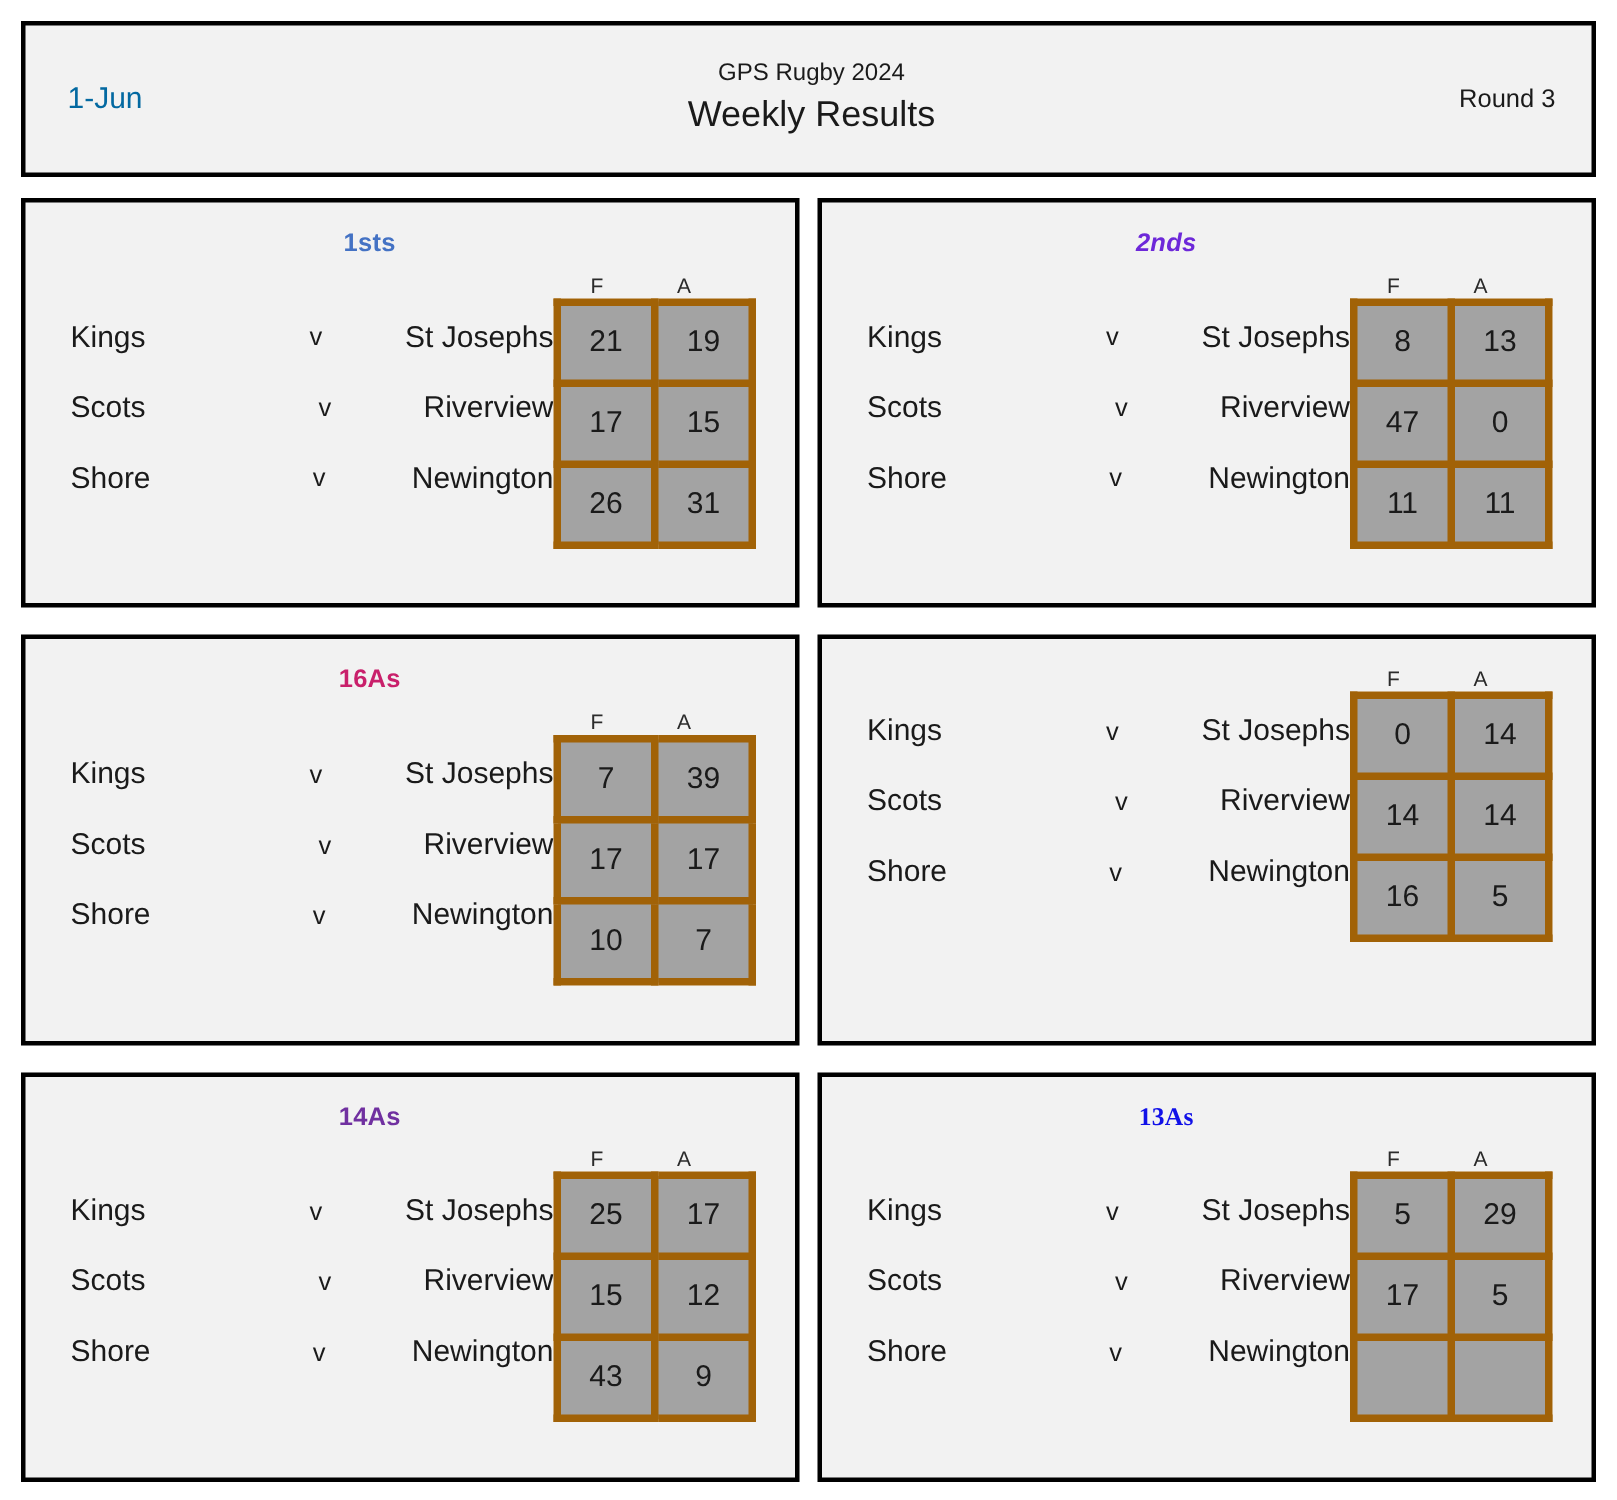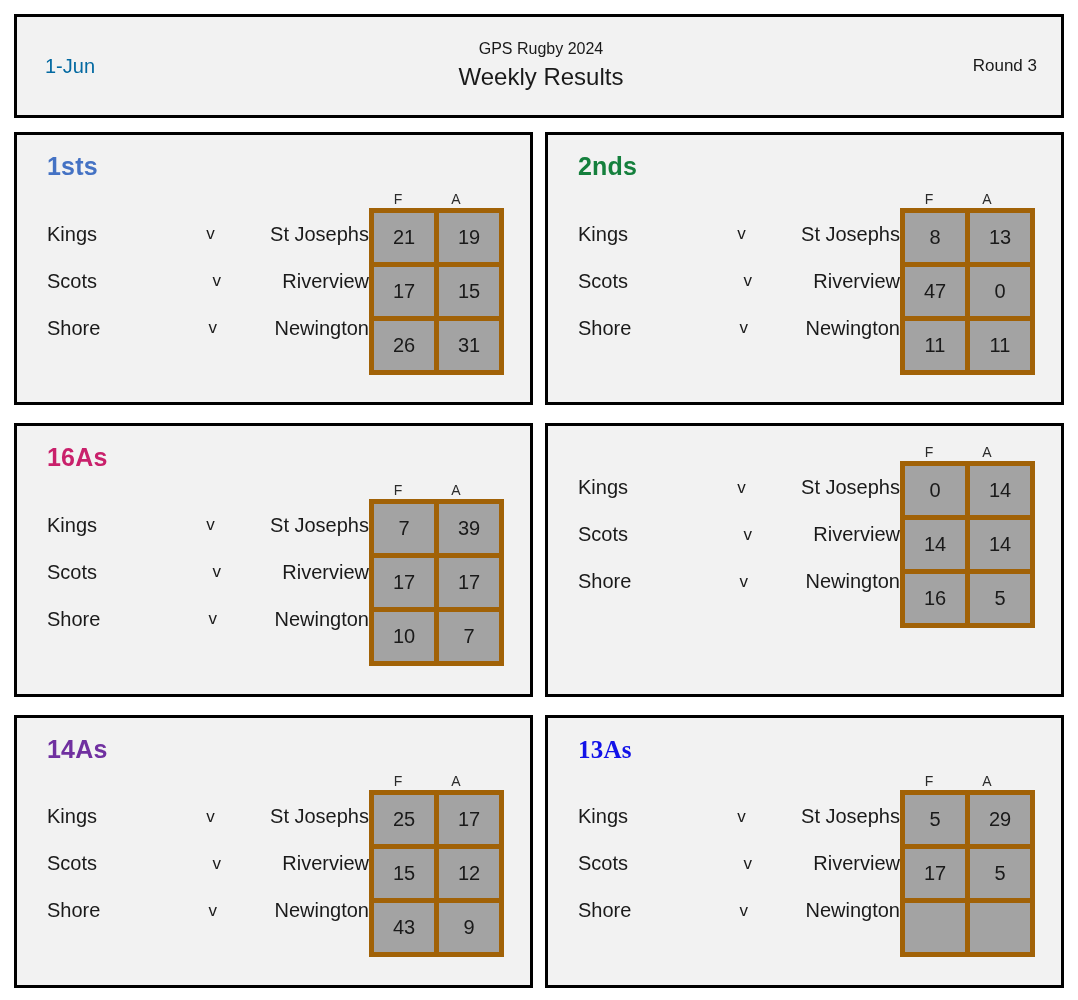--- a/index.html
+++ b/index.html
@@ -80,22 +80,22 @@
     border: 3px solid #000000;
     background: #F2F2F2;
     box-sizing: border-box;
     position: relative;
     padding: 10px 26px 10px 30px;
     display: flex;
     flex-direction: column;
   }
 
   .grade-title {
-    text-align: left;
-    font-size: 25px;
+    text-align: center;
+    font-size: 17px;
     font-weight: bold;
     letter-spacing: 0.2px;
     padding-right: 58px;
     line-height: 1.1;
     margin-top: 8px;
     margin-bottom: 2px;
   }
 
   
   .fixture-block {
@@ -224,21 +224,21 @@
                 <tr>
                   <td>26</td>
                   <td>31</td>
                 </tr>
               </tbody>
             </table>
           </div>
         </div>
       </div>
       <div class="panel">
-        <div class="grade-title" style="color: #15803d;">2nds</div>
+        <div class="grade-title" style="color: #6d28d9; font-style: italic;">2nds</div>
         <div class="fixture-block">
           <div class="names-col">
             <div class="name-row">
               <span class="team-home">Kings</span>
               <span class="versus">v</span>
               <span class="team-away">St Josephs</span>
             </div>
             <div class="name-row">
               <span class="team-home">Scots</span>
               <span class="versus">v</span>

